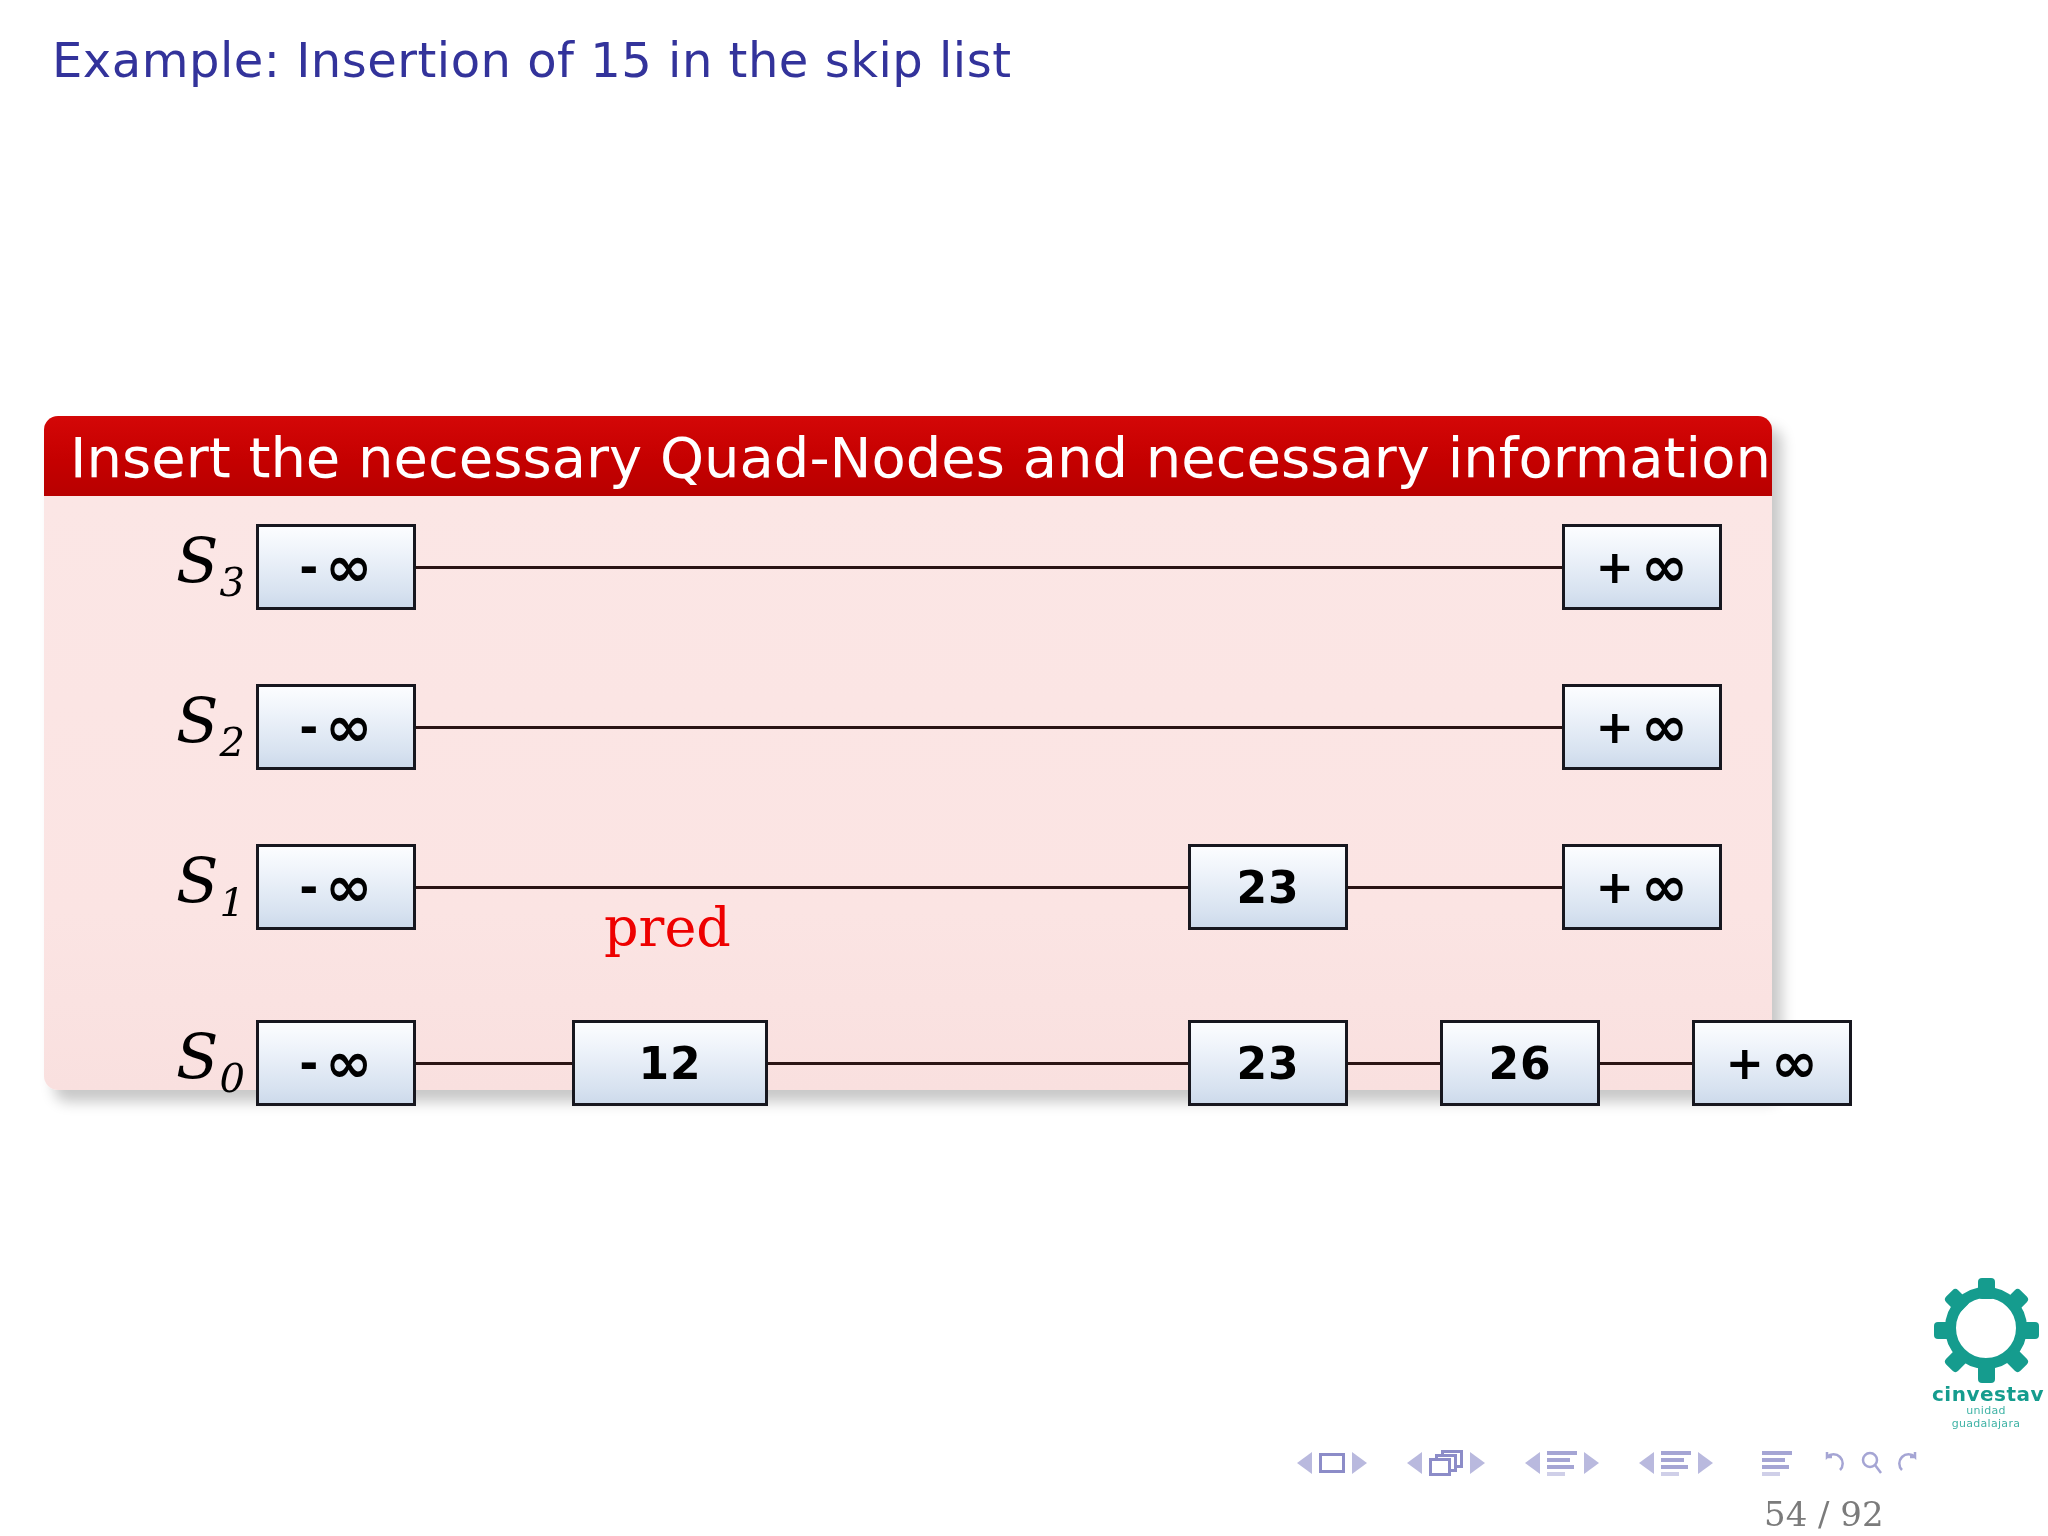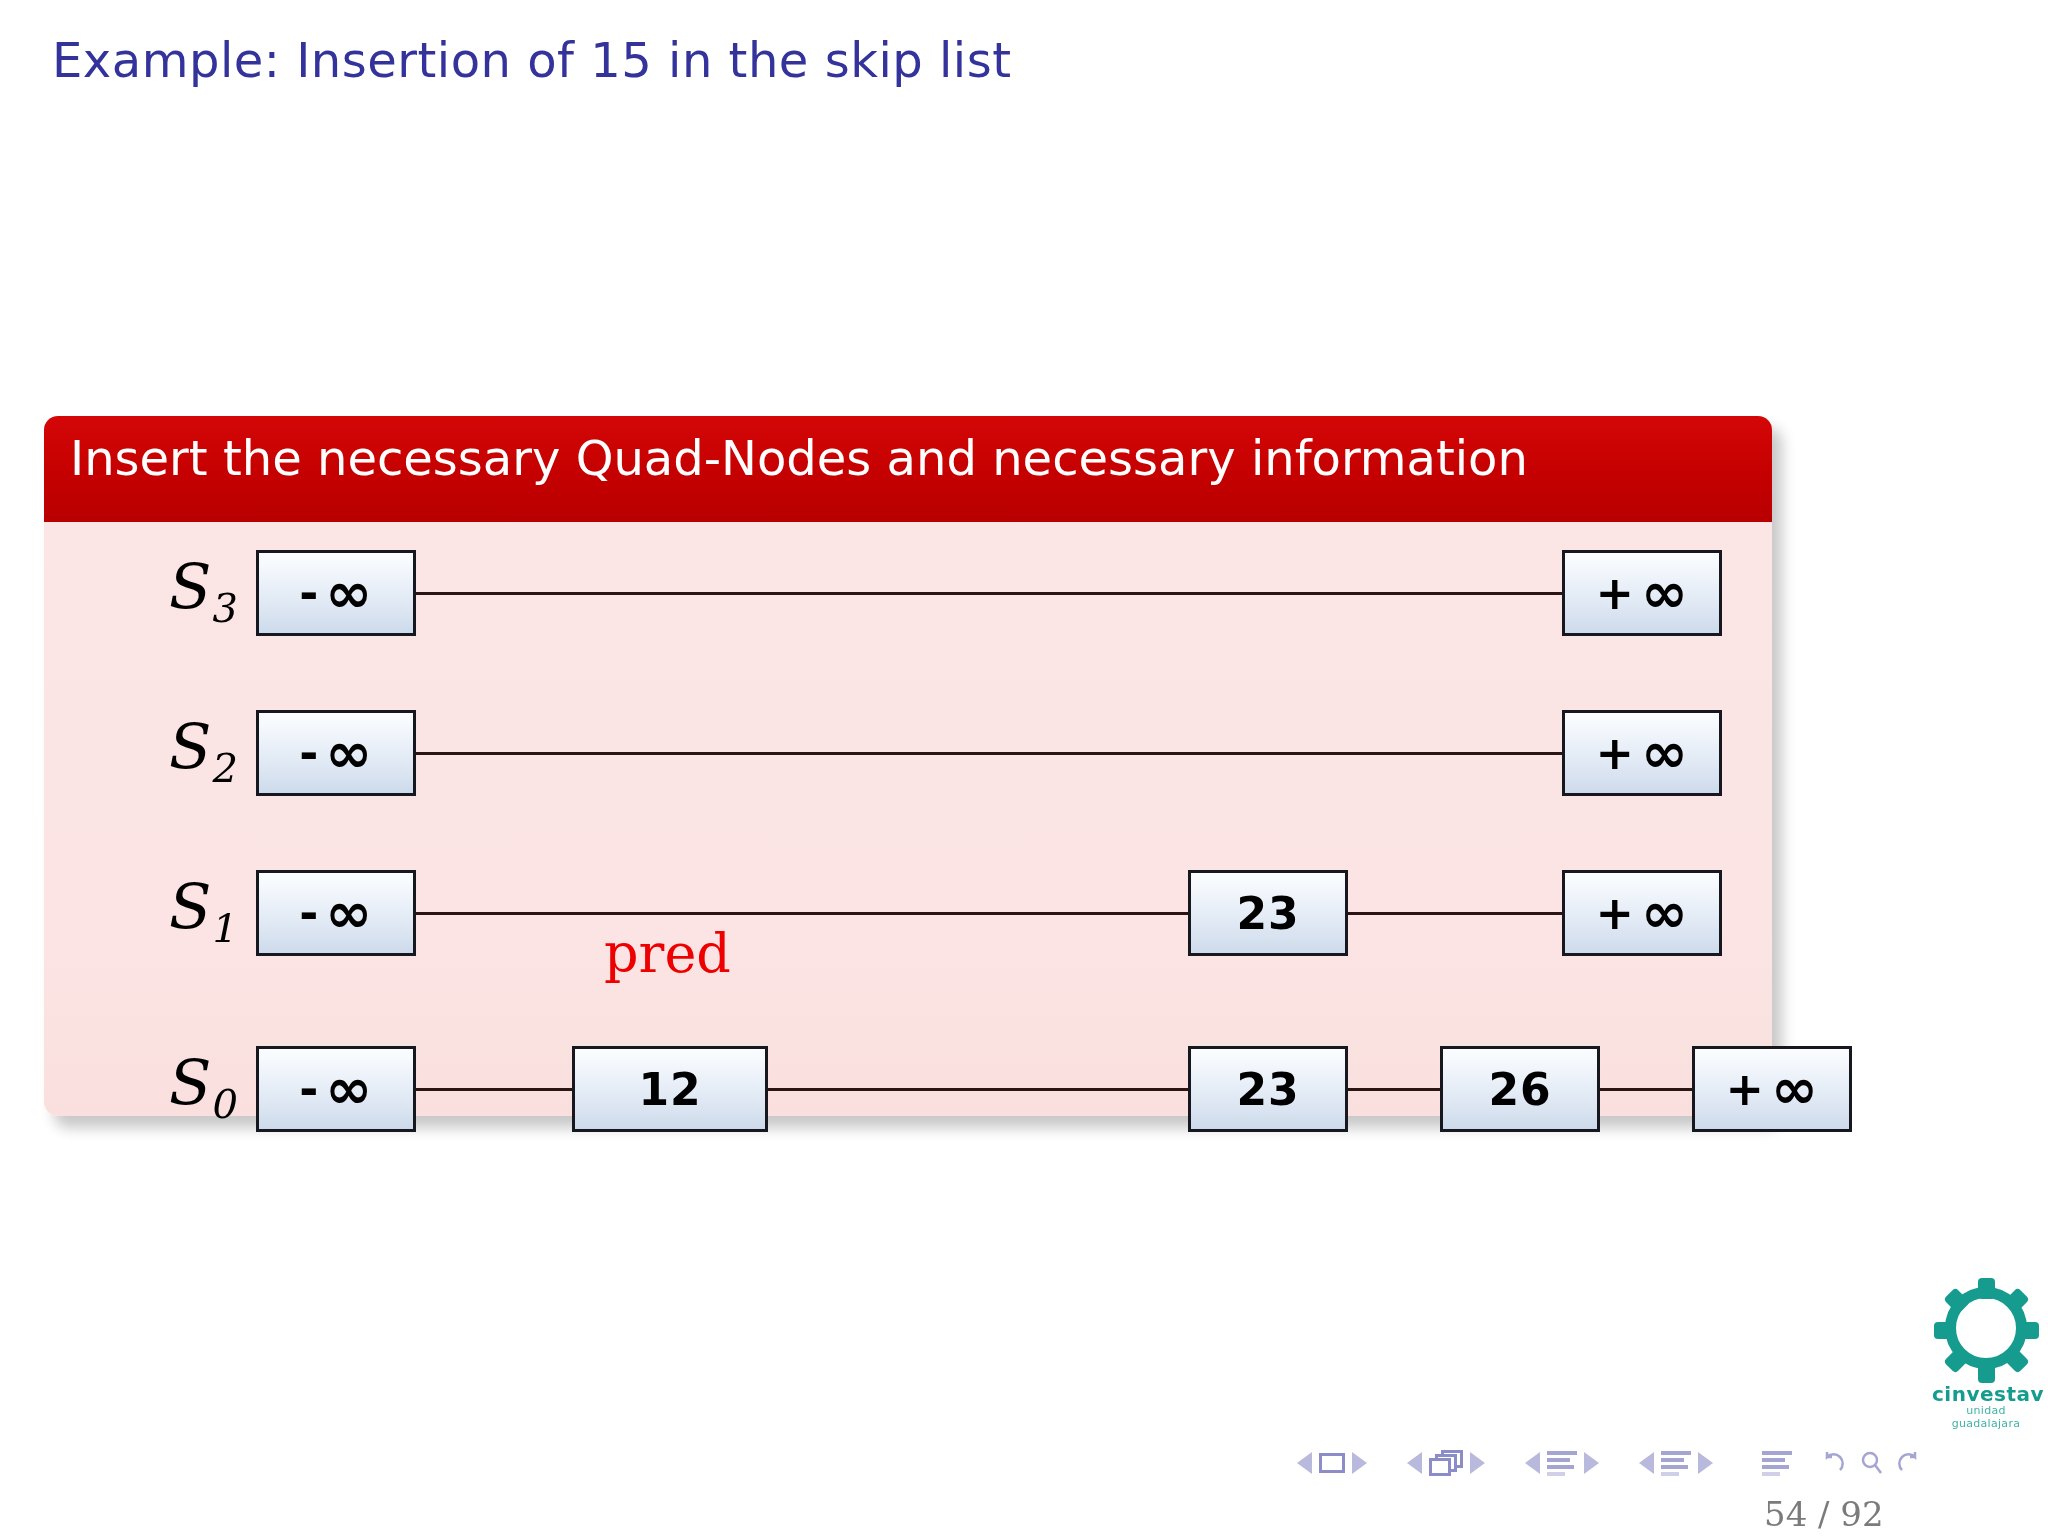--- a/index.html
+++ b/index.html
@@ -38,25 +38,25 @@
     border-radius: 14px;
     box-shadow: 10px 12px 14px rgba(0,0,0,0.22);
     overflow: visible;
   }
   #block-title {
     position: relative;
     border-top-left-radius: 14px;
     border-top-right-radius: 14px;
     background: linear-gradient(to bottom, #d40707 0%, #c50000 55%, #b80000 100%);
     color: #ffffff;
-    font-size: 48px;
+    font-size: 56px;
     font-weight: 400;
     padding: 16px 26px 18px 26px;
     box-sizing: border-box;
-    height: 106px;
+    height: 80px;
     line-height: 52px;
     white-space: nowrap;
   }
   #block-body {
     position: relative;
     background: linear-gradient(to bottom, #fbe6e5 0%, #fbe4e3 70%, #f9e0df 100%);
     border-bottom-left-radius: 14px;
     border-bottom-right-radius: 14px;
     height: 594px;
     box-sizing: border-box;
@@ -71,21 +71,21 @@
     height: 594px;
   }
   .level-row {
     position: absolute;
     left: 0;
     width: 1728px;
     height: 86px;
   }
   .level-label {
     position: absolute;
-    left: 104px;
+    left: 111px;
     top: -6px;
     width: 90px;
     text-align: right;
     font-family: "DejaVu Serif", serif;
     font-style: italic;
     font-size: 62px;
     color: #000000;
     line-height: 86px;
   }
   .level-label .sub {

